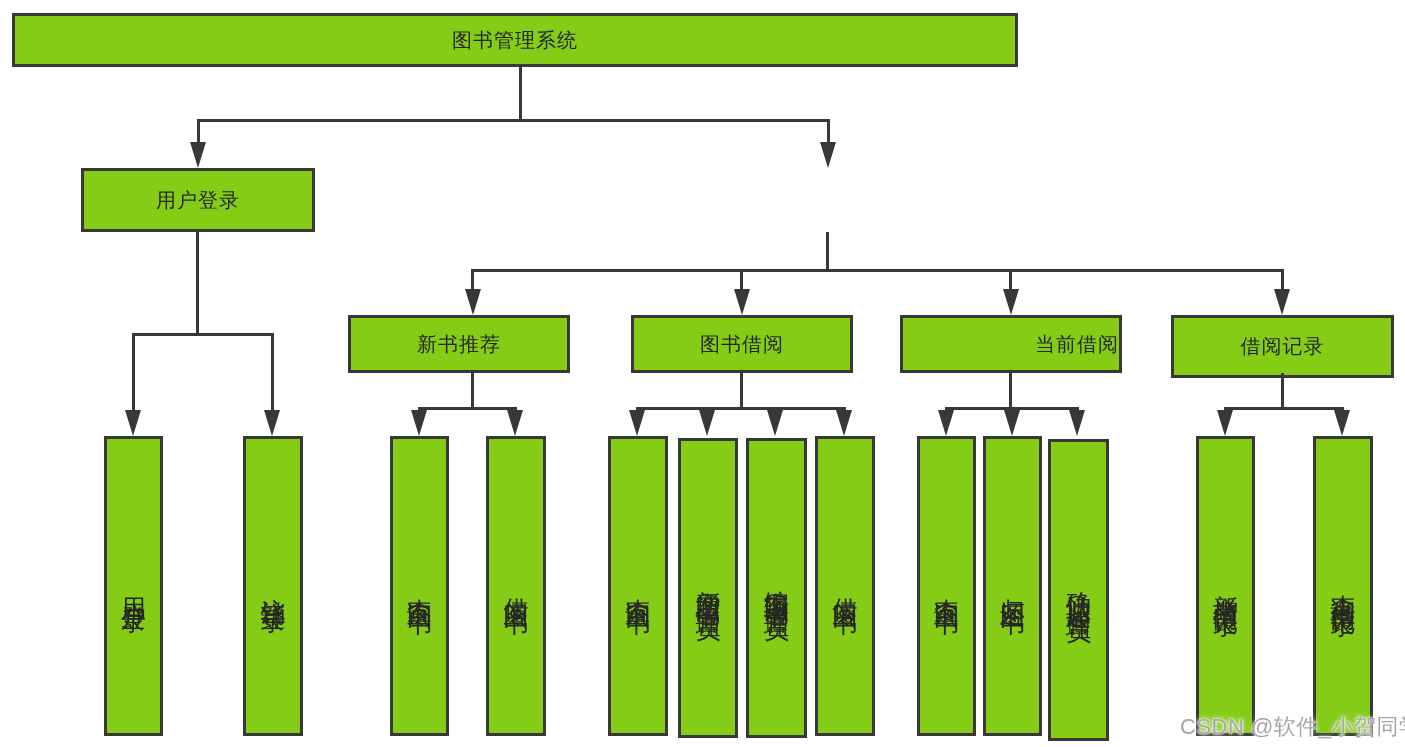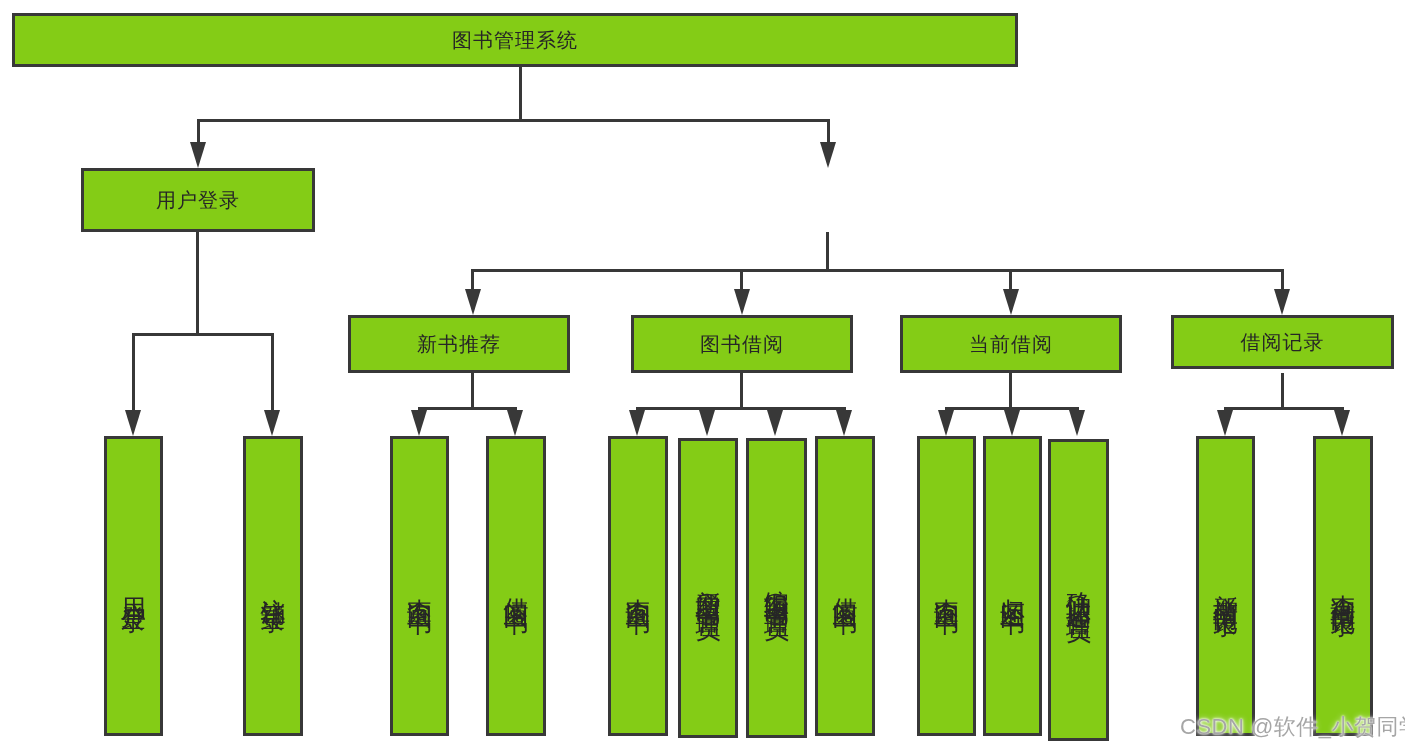--- a/index.html
+++ b/index.html
@@ -67,24 +67,24 @@
   <div class="ah" style="left:1003px;top:289px;"></div>
   <div class="vline" style="left:1281px;top:269px;height:22px;"></div>
   <div class="ah" style="left:1274px;top:289px;"></div>
 
   <div class="node h-node" style="left:348px;top:315px;width:222px;height:58px;">
     <span>新书推荐</span>
   </div>
   <div class="node h-node" style="left:631px;top:315px;width:222px;height:58px;text-align:center;">
     <span>图书借阅</span>
   </div>
-  <div class="node h-node" style="left:900px;top:315px;width:222px;height:58px;">
+  <div class="node h-node" style="left:900px;top:315px;width:222px;height:58px;justify-content:flex-end;">
     <span>当前借阅</span>
   </div>
-  <div class="node h-node" style="left:1171px;top:315px;width:223px;height:54px;">
+  <div class="node h-node" style="left:1171px;top:315px;width:223px;height:63px;">
     <span>借阅记录</span>
   </div>
 
   <div class="vline" style="left:471px;top:373px;height:37px;"></div>
   <div class="hline" style="left:418px;top:407px;width:99px;"></div>
   <div class="ah" style="left:411px;top:410px;"></div>
   <div class="ah" style="left:507px;top:410px;"></div>
 
   <div class="vline" style="left:740px;top:373px;height:37px;"></div>
   <div class="hline" style="left:636px;top:407px;width:210px;"></div>

